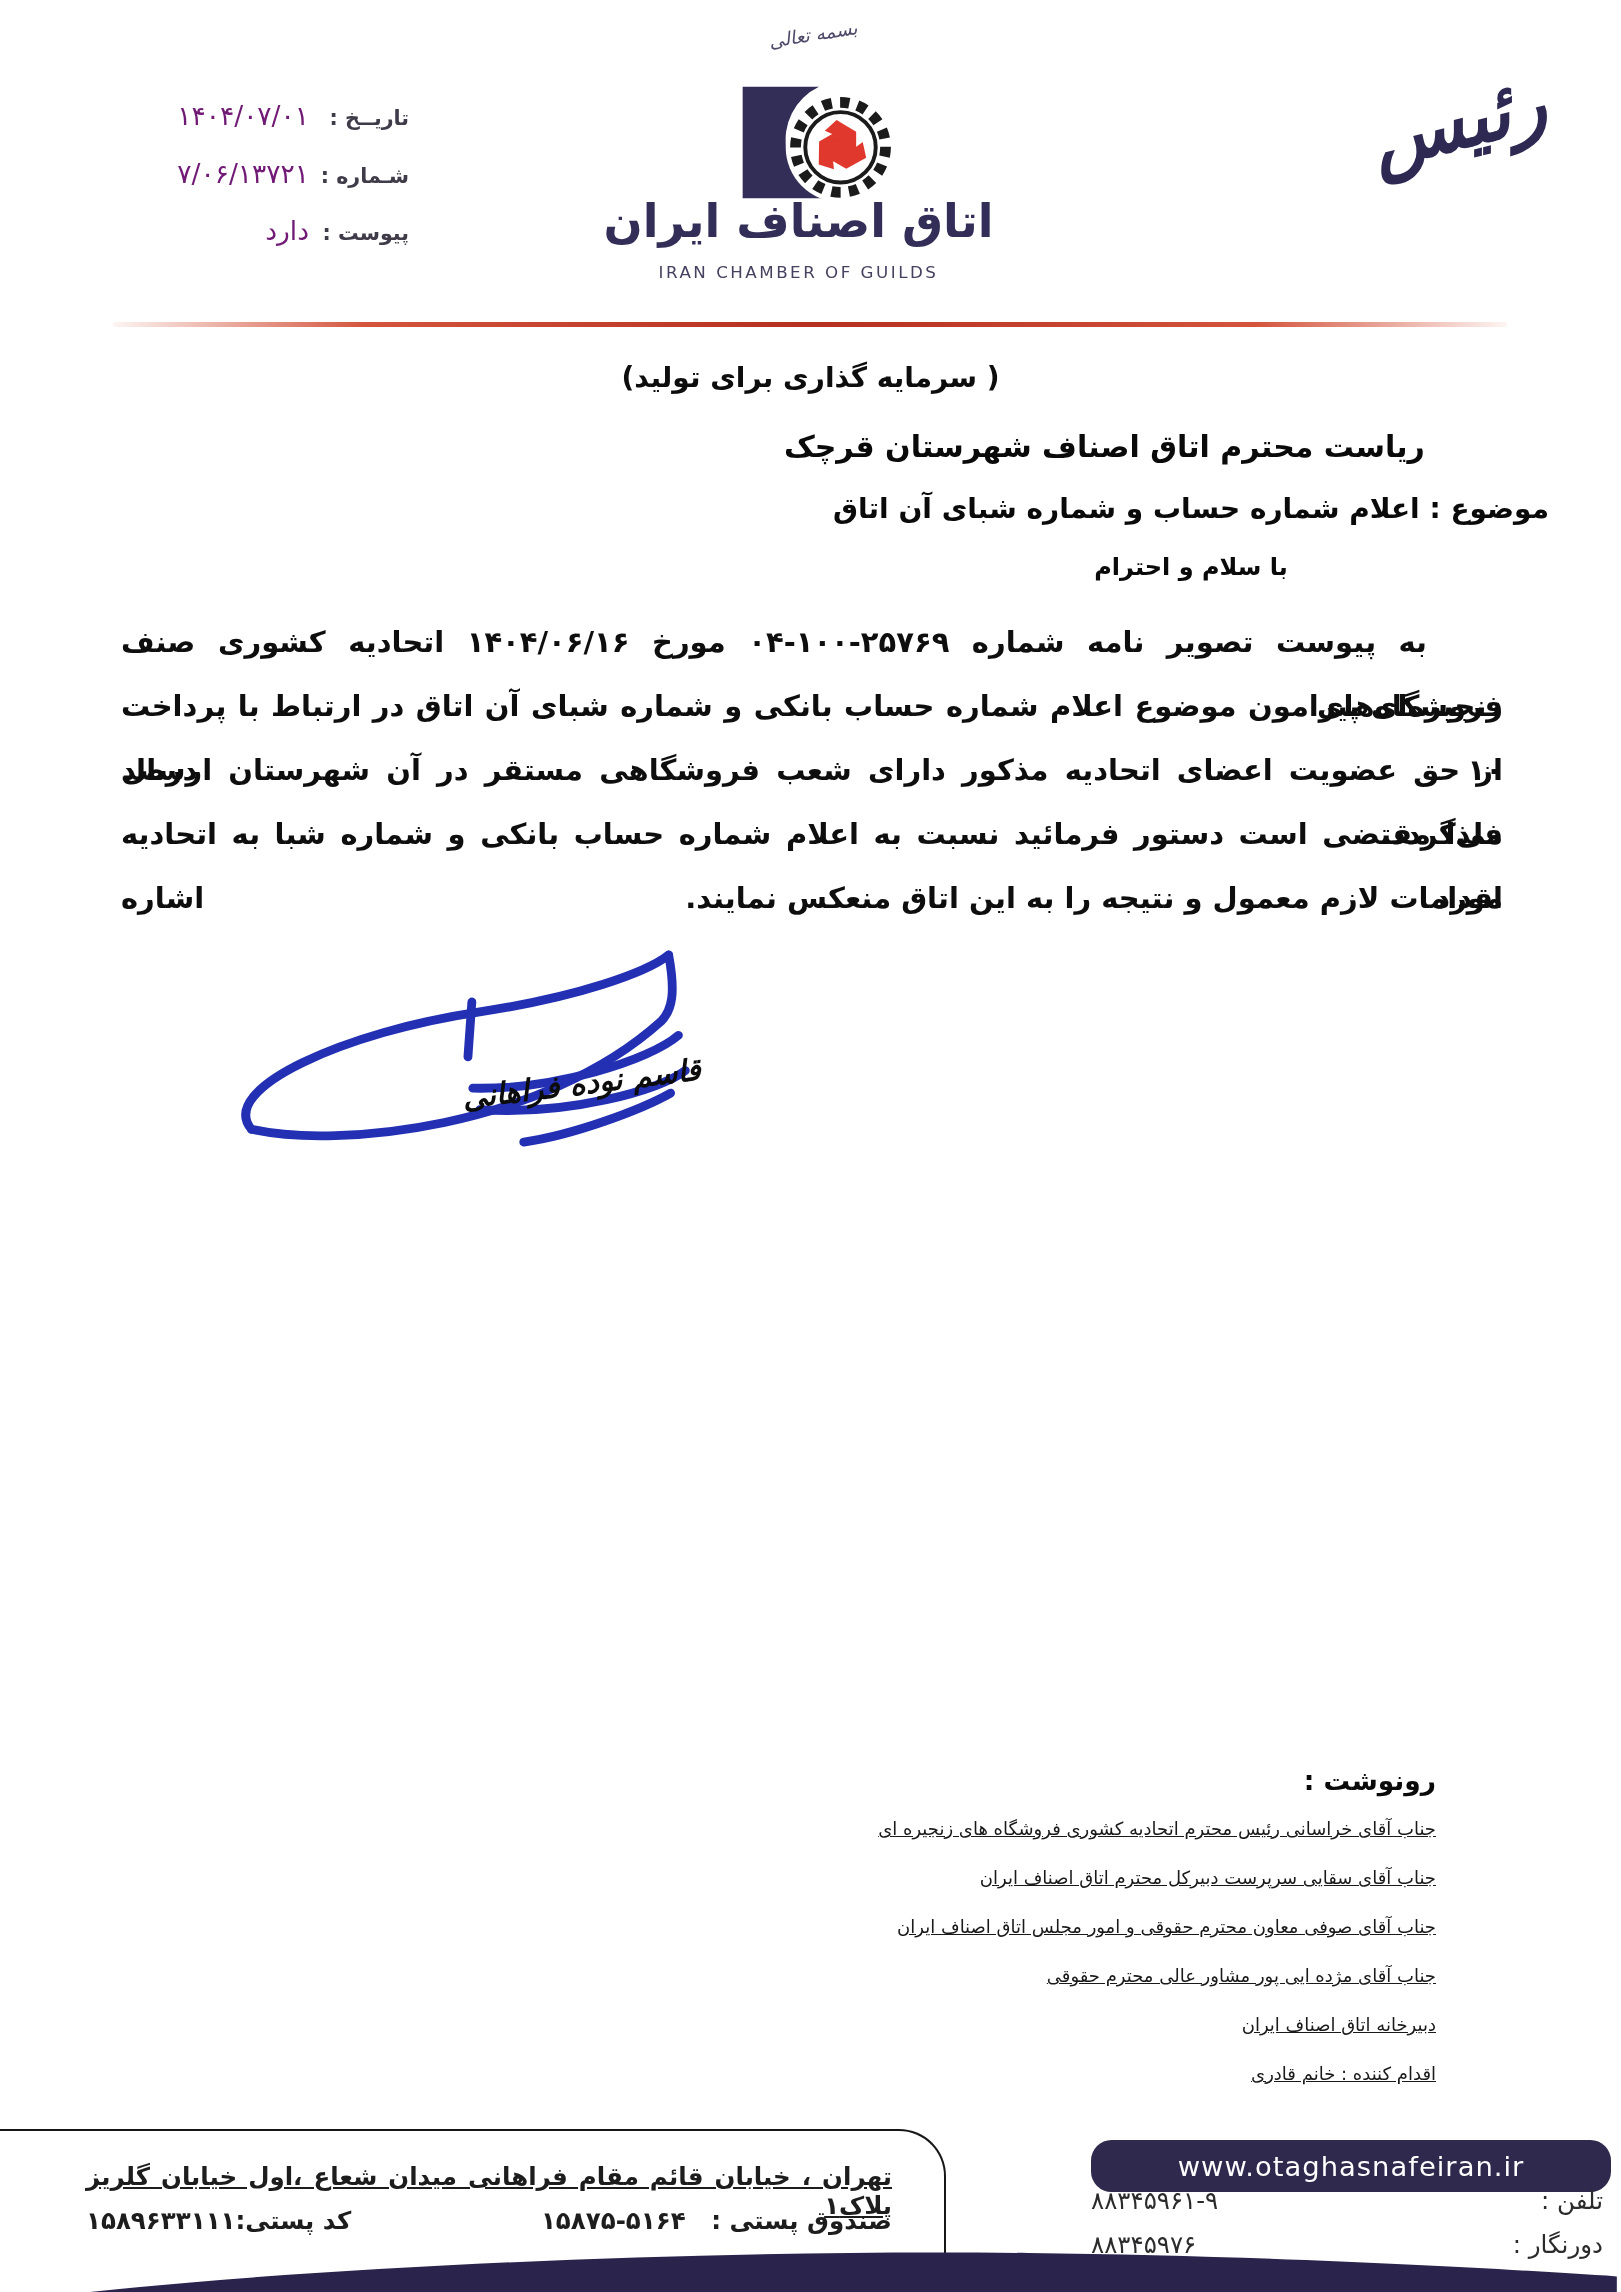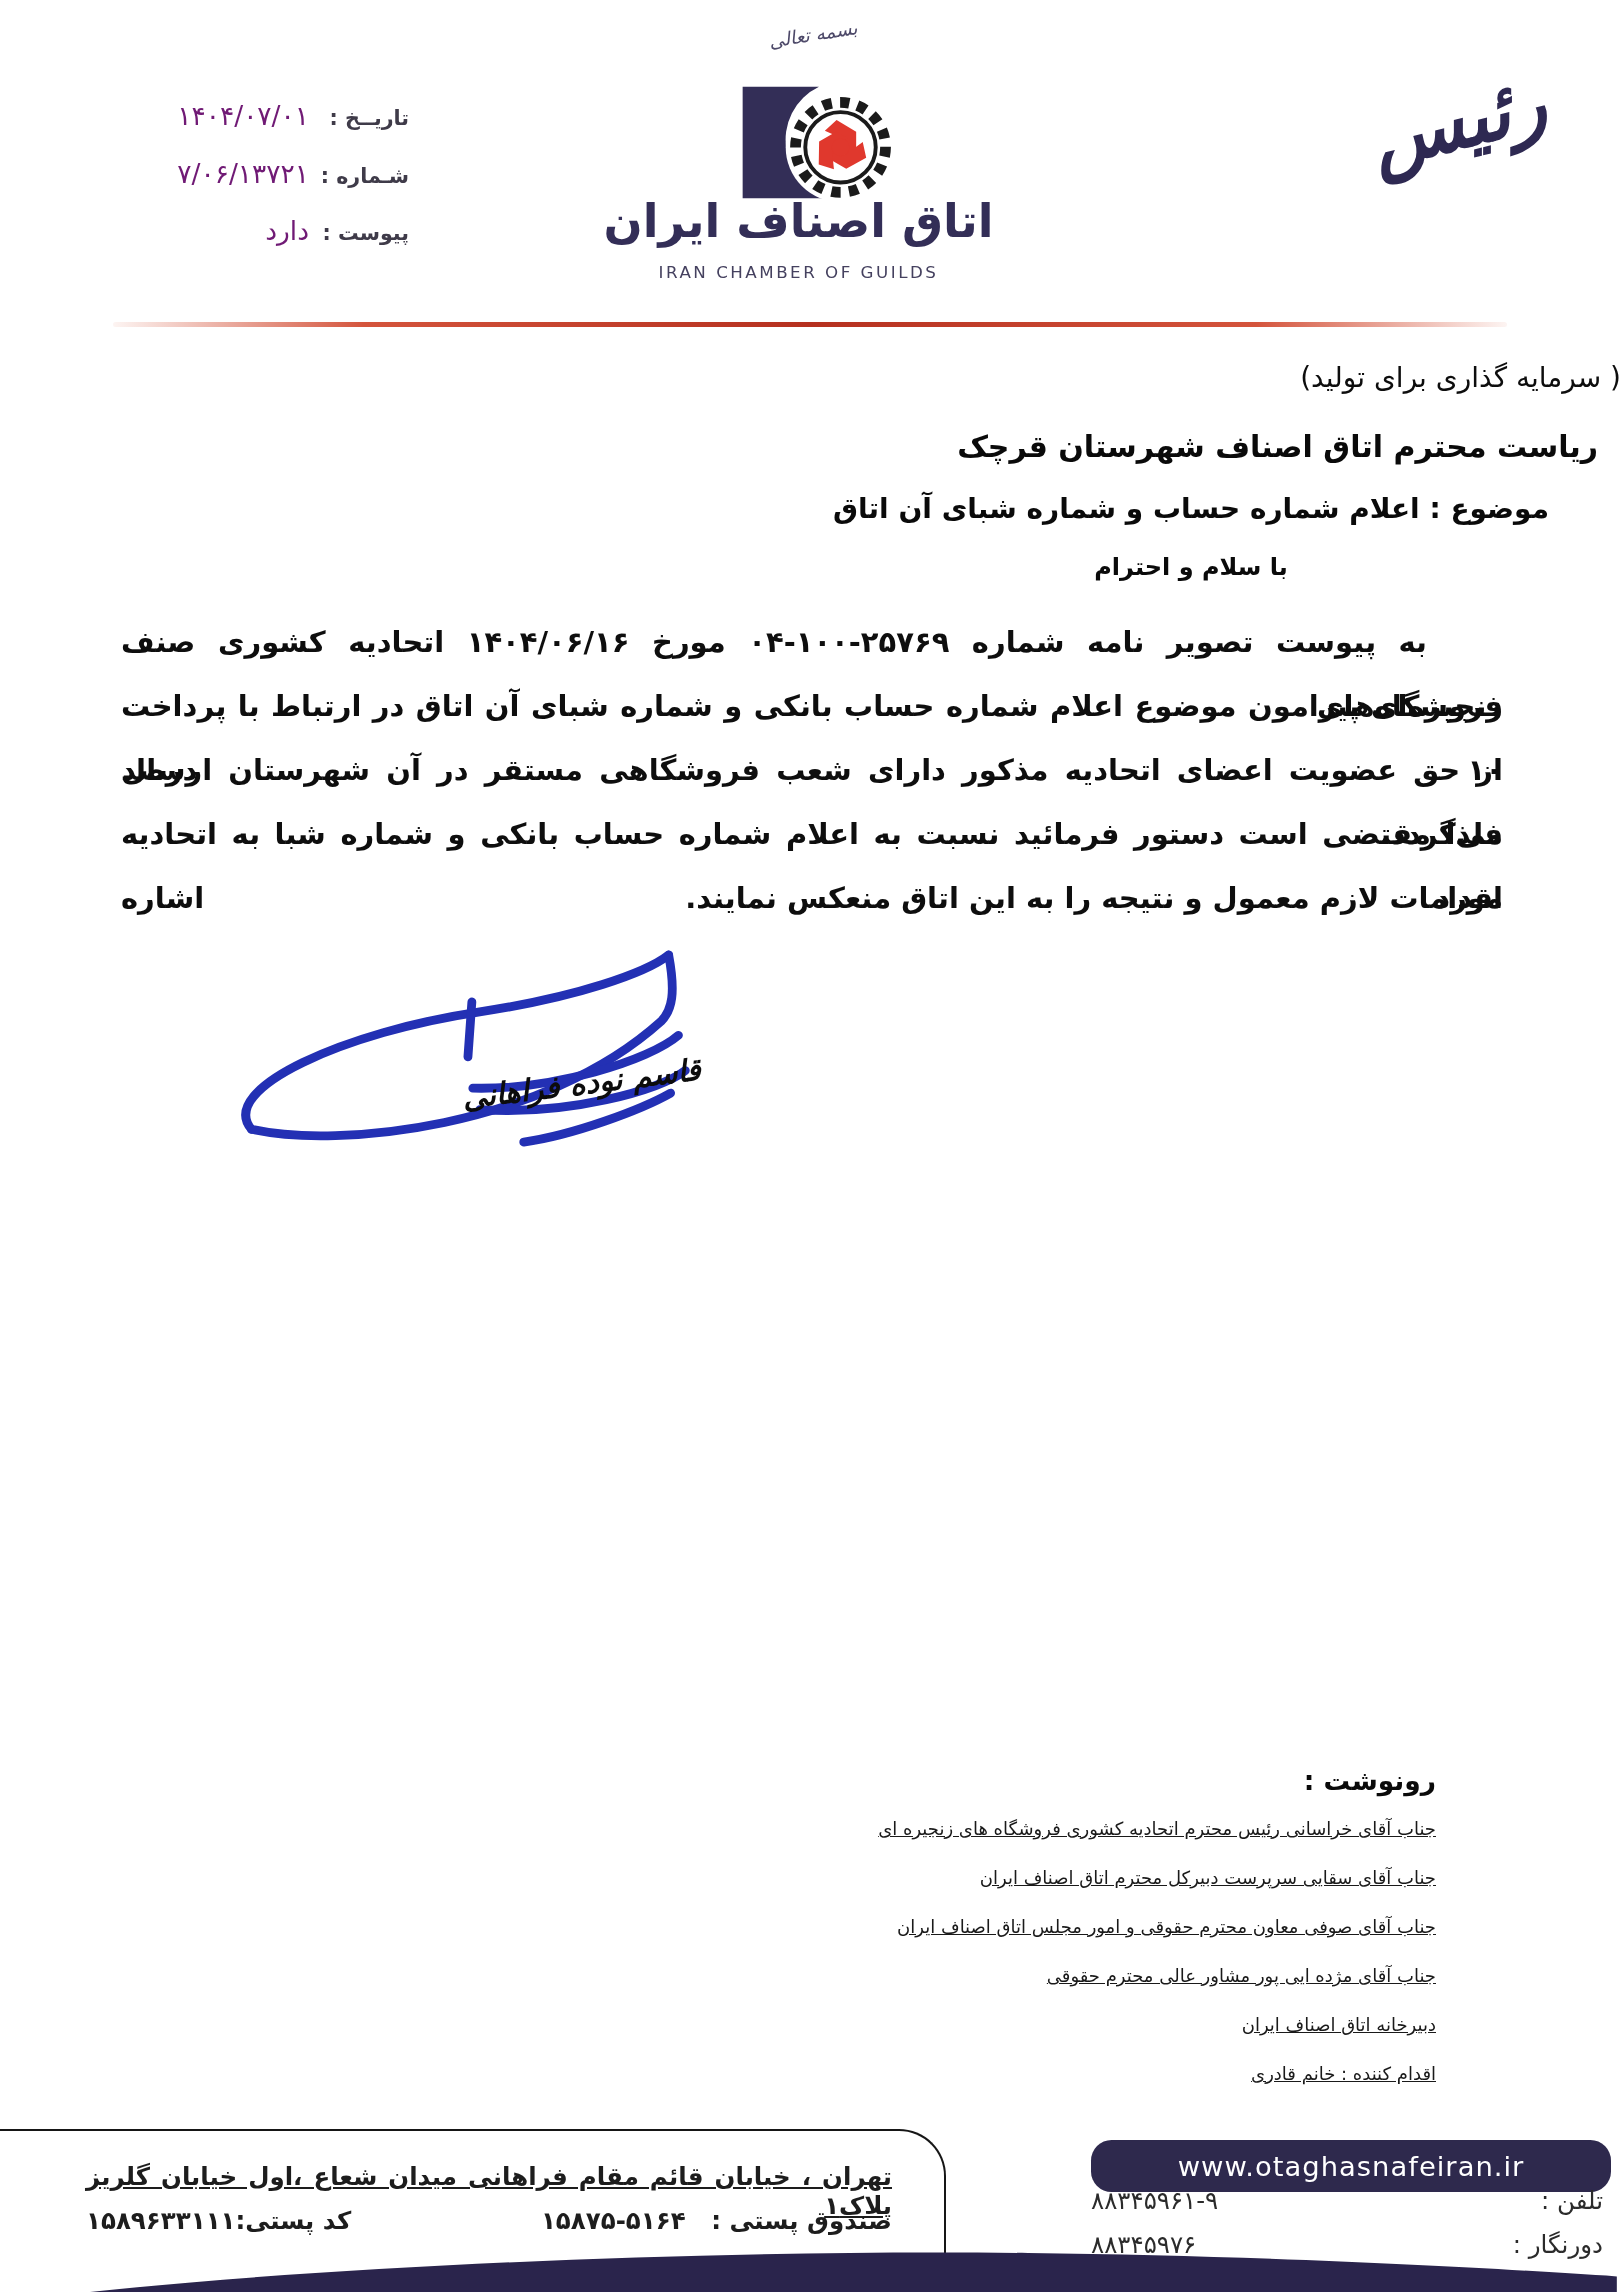--- a/index.html
+++ b/index.html
@@ -46,23 +46,23 @@
     color:#45415f;
   }
   .divider{
     top:322px;left:113px;width:1394px;height:4.9px;border-radius:2.9px;
     background:linear-gradient(90deg,
       rgba(233,151,131,0.10) 0%,#d4543c 18%,#b5301f 50%,
       #d4543c 82%,rgba(233,151,131,0.10) 100%);
   }
 
   
-  .slogan{top:361px;left:0;width:1621px;
-          font-size:28px;font-weight:normal;color:#0d0d0d;}
-  .recipient{top:429px;left:784px;width:814px;text-align:right;
+  .slogan{top:361px;left:0;width:1621px;text-align:center;
+          font-size:28px;font-weight:bold;color:#0d0d0d;}
+  .recipient{top:429px;left:784px;width:814px;text-align:left;
           font-size:30px;font-weight:bold;color:#0a0a0a;}
   .subject{top:492px;left:784px;width:814px;text-align:center;
           font-size:28px;font-weight:bold;color:#0a0a0a;}
   .salutation{top:553px;left:784px;width:814px;text-align:center;
           font-size:24px;font-weight:bold;color:#0a0a0a;}
 
   
   .body-block{top:610px;left:121px;width:1382px;direction:rtl;}
   .bline{
     font-size:29px;font-weight:bold;color:#0e0e0e;

